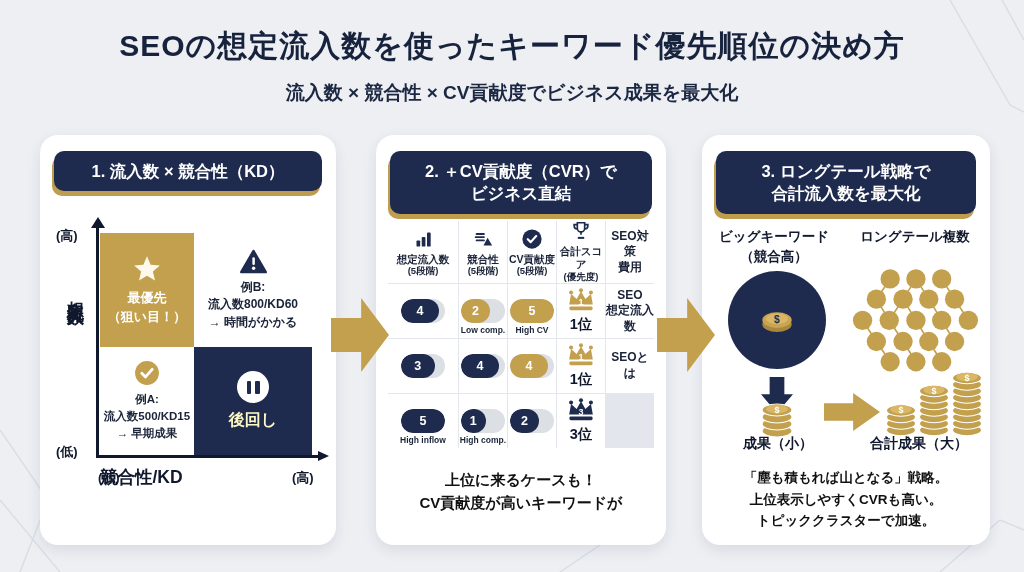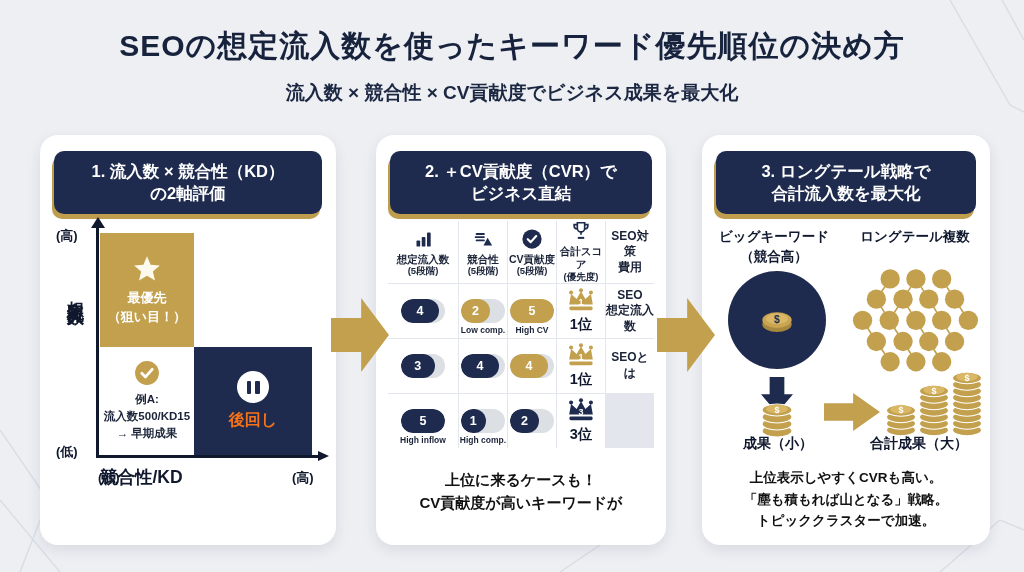--- a/index.html
+++ b/index.html
@@ -28,21 +28,21 @@
   .fa1{left:331px;top:298px;width:58px;height:74px;z-index:5;}
   .fa2{left:657px;top:298px;width:58px;height:74px;z-index:5;}
 
   
   .matrix{position:absolute;left:0;top:86px;right:0;height:300px;}
   .quad{position:absolute;left:60px;top:12px;width:212px;height:222px;}
   .q{position:absolute;display:flex;flex-direction:column;align-items:center;justify-content:center;text-align:center;}
   .q.tl{left:0;top:0;width:94px;height:114px;background:#c2a04e;color:#fff;font-size:13px;font-weight:800;line-height:1.4;}
   .q.tr{left:94px;top:0;width:118px;height:114px;font-size:12px;font-weight:800;line-height:1.45;color:#1a2338;}
   .q.bl{left:0;top:114px;width:94px;height:108px;font-size:11.5px;font-weight:800;line-height:1.45;color:#1a2338;}
-  .q.br{left:94px;top:114px;width:118px;height:108px;background:#1e2b4e;color:#f97316;font-size:16px;font-weight:800;}
+  .q.br{left:94px;top:114px;width:118px;height:108px;background:#1e2b4e;color:#fef9c3;font-size:16px;font-weight:800;}
   .yaxis{position:absolute;left:56px;top:6px;width:3px;height:230px;background:#10182e;}
   .yarrow{position:absolute;left:50.5px;top:-4px;width:0;height:0;
           border-left:7px solid transparent;border-right:7px solid transparent;border-bottom:11px solid #10182e;}
   .xaxis{position:absolute;left:56px;top:234px;width:224px;height:3px;background:#10182e;}
   .xarrow{position:absolute;left:278px;top:230px;width:0;height:0;
           border-top:5.5px solid transparent;border-bottom:5.5px solid transparent;border-left:11px solid #10182e;}
   .axis-tag{position:absolute;font-size:13px;font-weight:800;color:#10182e;}
   .ylab-high{left:16px;top:6px;}
   .ylab-low{left:16px;top:222px;}
   .ylab-title{left:24px;top:66px;writing-mode:vertical-rl;text-orientation:upright;
@@ -107,39 +107,48 @@
       <path d="M560 572 L600 545"></path>
     </g>
   </svg>
 
   <div class="title">SEOの想定流入数を使ったキーワード優先順位の決め方</div>
   <div class="subtitle">流入数 × 競合性 × CV貢献度でビジネス成果を最大化</div>
 
   <section class="panel p1">
     <div class="chip">
       <div>1. 流入数 × 競合性（KD）</div>
-      <div>の2軸評価</div>
     </div>
 
     <div class="matrix">
       <span class="axis-tag ylab-high">(高)</span>
       <span class="axis-tag ylab-low">(低)</span>
       <span class="ylab-title">想定流入数</span>
       <div class="yaxis"></div>
       <div class="yarrow"></div>
       <div class="xaxis"></div>
       <div class="xarrow"></div>
 
       <div class="quad">
         <div class="q tl">
           <svg class="q-icon" width="30" height="30" viewBox="0 0 24 24">
             <path d="M12 1.8 L14.9 8.6 L22.3 9.2 L16.7 14 L18.4 21.2 L12 17.4 L5.6 21.2 L7.3 14 L1.7 9.2 L9.1 8.6 Z" fill="#fdf9ec"></path>
           </svg>
           <div>最優先</div>
           <div>（狙い目！）</div>
+        </div>
+        <div class="q tr">
+          <svg class="q-icon" width="27" height="25" viewBox="0 0 24 22">
+            <path d="M12 1.5 L23 20.5 H1 Z" fill="#1e2b4e" stroke="#1e2b4e" stroke-width="2" stroke-linejoin="round"></path>
+            <rect x="11" y="7.2" width="2.2" height="7" rx="1.1" fill="#fff"></rect>
+            <circle cx="12.1" cy="17" r="1.5" fill="#fff"></circle>
+          </svg>
+          <div>例B:</div>
+          <div>流入数800/KD60</div>
+          <div>→ 時間がかかる</div>
         </div>
         <div class="q bl">
           <svg class="q-icon" width="26" height="26" viewBox="0 0 24 24">
             <circle cx="12" cy="12" r="11" fill="#c2a04e"></circle>
             <path d="M7.2 12.3 L10.6 15.6 L16.8 8.6" stroke="#fff" stroke-width="2.6" fill="none" stroke-linecap="round" stroke-linejoin="round"></path>
           </svg>
           <div>例A:</div>
           <div>流入数500/KD15</div>
           <div>→ 早期成果</div>
         </div>
@@ -460,19 +469,19 @@
         <ellipse cx="83" cy="27" rx="14.5" ry="5.8" fill="#c2a04e" stroke="#fff" stroke-width="1.1"></ellipse>
         <ellipse cx="83" cy="26" rx="10.8" ry="4.2" fill="#d9b765"></ellipse>
         <text x="83" y="29.5" text-anchor="middle" font-size="9" font-weight="bold" fill="#fff">$</text>
       </g>
     </svg>
 
     <div class="result-label rl-small">成果（小）</div>
     <div class="result-label rl-big">合計成果（大）</div>
 
     <div class="p3-footer">
+      <div>「塵も積もれば山となる」戦略。</div>
       <div>上位表示しやすくCVRも高い。</div>
-      <div>「塵も積もれば山となる」戦略。</div>
       <div>トピッククラスターで加速。</div>
     </div>
   </section>
 
 </div>
 
 </body></html>

